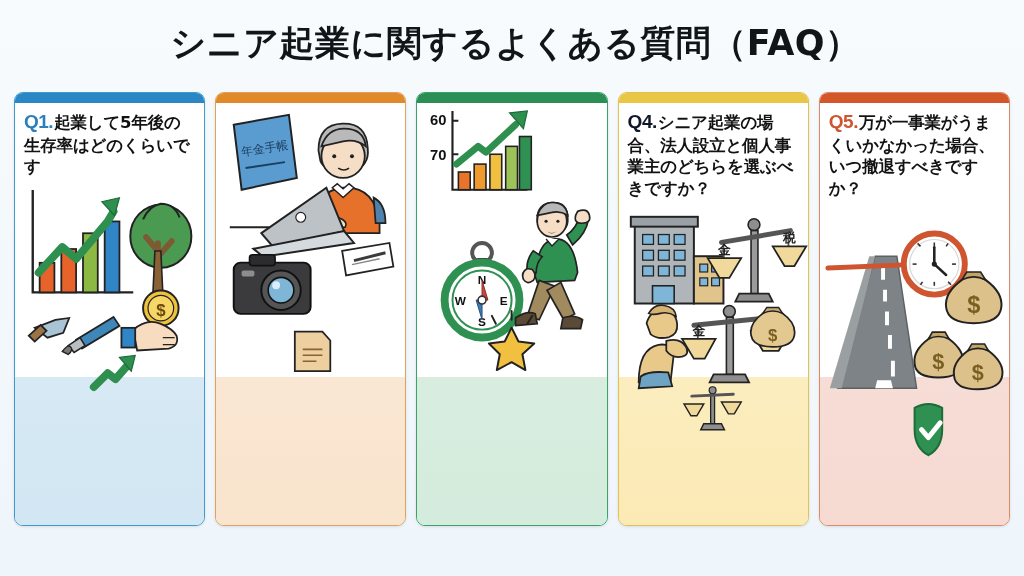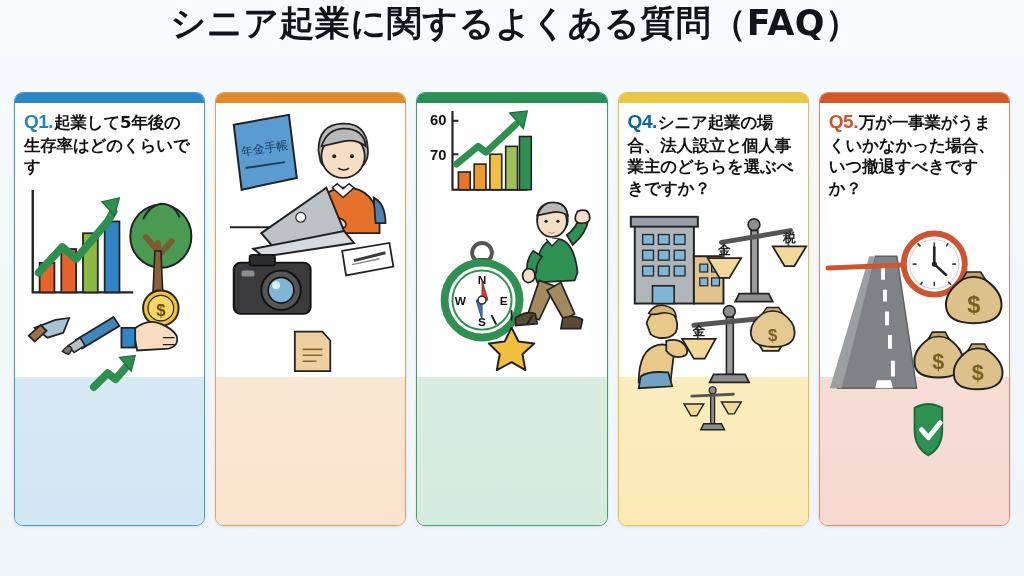--- a/index.html
+++ b/index.html
@@ -9,21 +9,21 @@
     overflow: hidden;
   }
   body {
     background: linear-gradient(180deg,#f7fbfd 0%, #f3f8fc 55%, #eef5fb 100%);
     position: relative;
   }
 
   
   .title-wrap {
     height: 86px;
-    display: flex; align-items: flex-start; justify-content: center; padding-left: 7px;
+    display: flex; align-items: center; justify-content: center; padding-left: 7px;
   }
   .title {
     font-size: 35px;
     font-weight: 900;
     letter-spacing: 0.5px;
     color: #111418;
     white-space: nowrap;
     font-family: "DejaVu Sans", "Liberation Sans", sans-serif;
   }
 
@@ -91,21 +91,21 @@
   .c2 .qlabel { color: #e08a2a; }
   .c2 .tintpanel { background: linear-gradient(180deg,#fae7d3 0%, #f9e4cd 100%); }
 
   .c3 { border-color: #3aa368; }
   .c3 .topbar { background: #2b8f55; }
   .c3 .qlabel { color: #2b8f55; }
   .c3 .tintpanel { background: linear-gradient(180deg,#d8eddf 0%, #d4ecdd 100%); }
 
   .c4 { border-color: #e3c24e; }
   .c4 .topbar { background: #e9c646; }
-  .c4 .qlabel { color: #0369a1; }
+  .c4 .qlabel { color: #0f172a; }
   .c4 .tintpanel { background: linear-gradient(180deg,#fcedbf 0%, #fbeab5 100%); }
 
   .c5 { border-color: #dd8a66; }
   .c5 .topbar { background: #d4572a; }
   .c5 .qlabel { color: #cf5530; }
   .c5 .tintpanel { background: linear-gradient(180deg,#f6ddd6 0%, #f6dad2 100%); }
 
   svg { display: block; }
 </style>
 </head>

